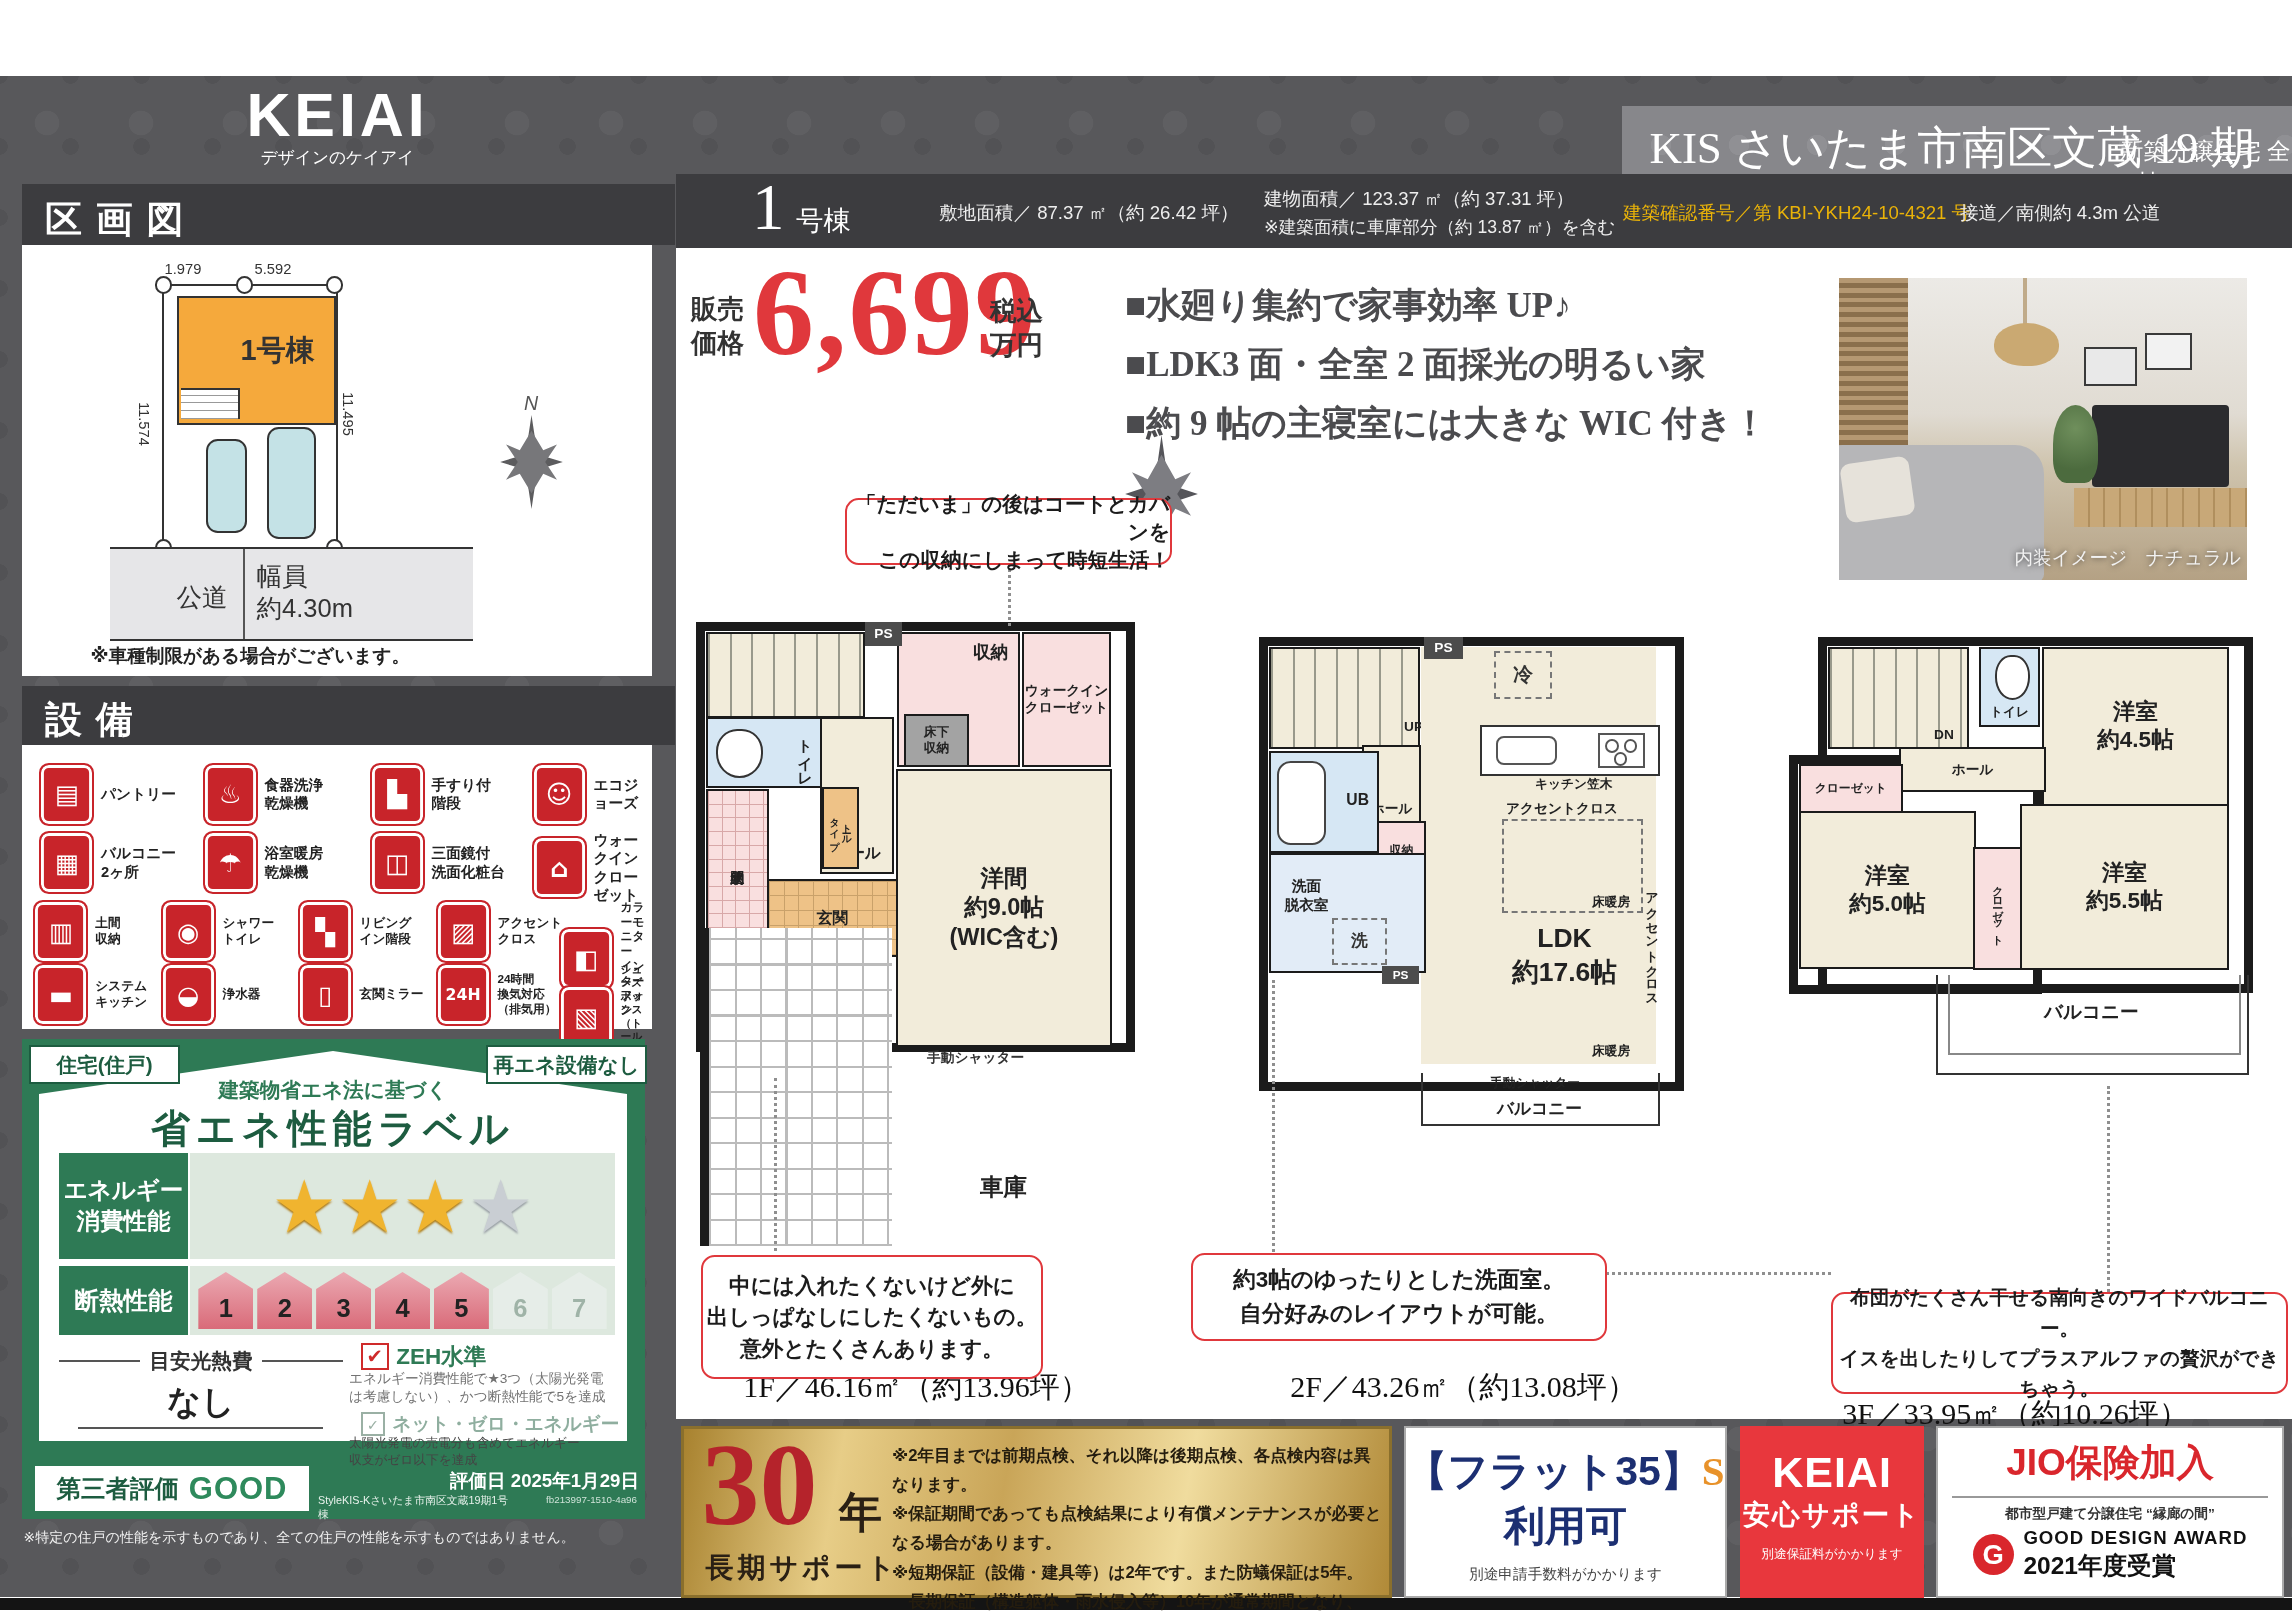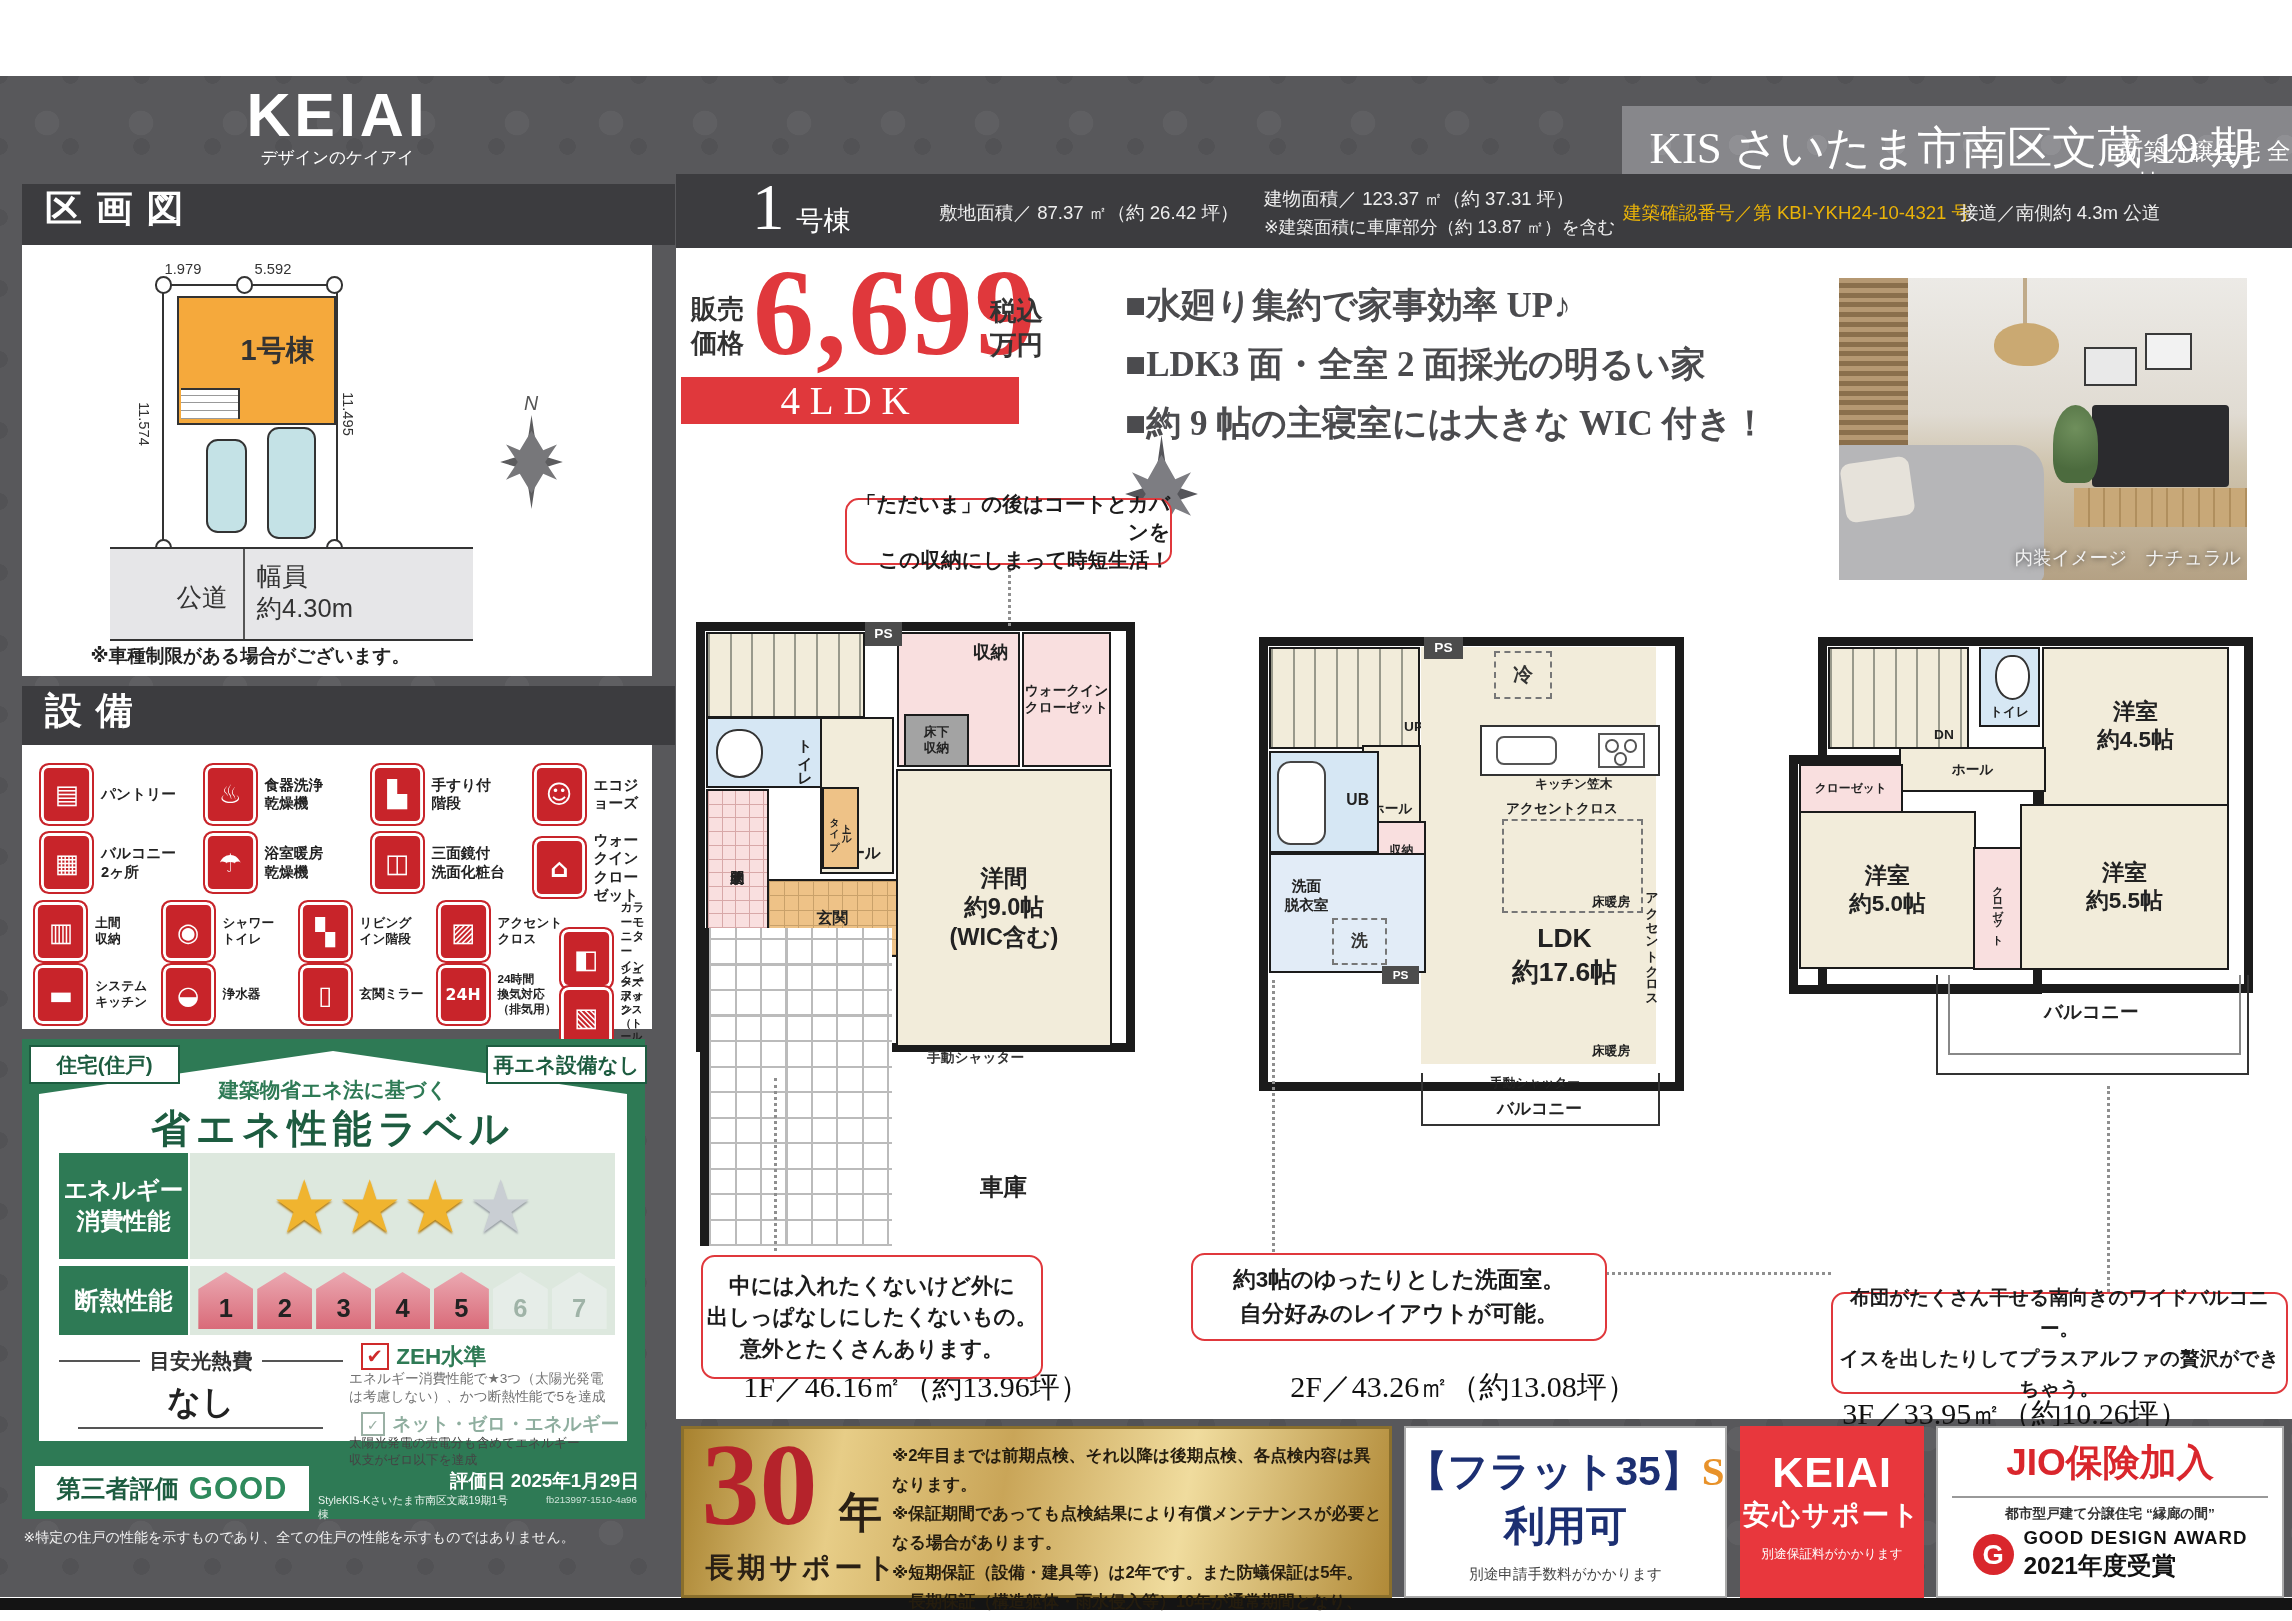--- a/index.html
+++ b/index.html
@@ -9,21 +9,21 @@
   .ml{white-space:pre-line;}
   .vert{writing-mode:vertical-rl;}
   .serif{font-family:"Liberation Serif","DejaVu Serif",serif;}
   .damask{background-color:#58585b;
     background-image:radial-gradient(rgba(255,255,255,.045) 18%,transparent 19%),
                      radial-gradient(rgba(0,0,0,.07) 16%,transparent 17%);
     background-size:94px 94px,71px 71px;background-position:0 0,35px 35px;}
   .damask-light{background-color:#87878b;
     background-image:radial-gradient(rgba(255,255,255,.08) 18%,transparent 19%);
     background-size:78px 78px;}
-  .panel-head{background:#3c3c3f;color:#fff;display:flex;align-items:flex-start;
+  .panel-head{background:#3c3c3f;color:#fff;display:flex;align-items:flex-end;
     font-family:"Liberation Serif",serif;font-weight:bold;letter-spacing:13.7px;
     font-size:37px;padding-left:23.5px;}
   .white-body{background:#fff;}
   
   .room{position:absolute;border:2.9px solid #1b1b1b;display:flex;align-items:center;
     justify-content:center;text-align:center;font-weight:bold;color:#222;line-height:1.25;}
   .cream{background:#f2ecda;} .pink{background:#f9dfdf;} .bath{background:#d6e7f4;}
   .tan{background:#eec287;} .wash{background:#e2ecf7;} .whiteroom{background:#a3a3a3;}
   .stairs{background-color:#f2ecda;background-image:repeating-linear-gradient(90deg,#99998b 0 2px,transparent 2px 21.6px);}
   .grid-tan{background-image:repeating-linear-gradient(0deg,#c9a16a 0 1px,transparent 1px 14.7px),repeating-linear-gradient(90deg,#c9a16a 0 1px,transparent 1px 14.7px);}
@@ -291,21 +291,20 @@
     <span style="position:absolute;left:1284px;top:25.5px;font-size:18.6px;color:#eee;">接道／南側約 4.3m 公道</span>
   </div>
 
   <div class="abs white-body" style="left:676px;top:248px;width:1616px;height:1171px;"></div>
 
   <div class="abs ml" style="left:691px;top:292px;font-size:26.5px;font-weight:bold;color:#333;line-height:1.3;">販売
 価格</div>
   <div class="abs serif" style="left:753px;top:243px;font-size:122px;font-weight:bold;color:#e0383c;letter-spacing:2px;">6,699</div>
   <div class="abs ml" style="left:990px;top:294px;font-size:26.5px;font-weight:bold;color:#333;line-height:1.3;">税込
 万円</div>
-  <div class="abs serif" style="left:681px;top:377px;width:338px;height:47px;background:#e0383c;color:#fff;display:flex;align-items:center;justify-content:center;font-size:39px;letter-spacing:9.8px;">4LDK</div>
 
   <div class="abs serif" style="left:1125px;top:282px;font-size:35px;font-weight:bold;color:#4b4b4e;">■水廻り集約で家事効率 UP♪</div>
   <div class="abs serif" style="left:1125px;top:341px;font-size:35px;font-weight:bold;color:#4b4b4e;">■LDK3 面・全室 2 面採光の明るい家</div>
   <div class="abs serif" style="left:1125px;top:400px;font-size:35px;font-weight:bold;color:#4b4b4e;">■約 9 帖の主寝室には大きな WIC 付き！</div>
 
   <div class="abs" style="left:1839px;top:278px;width:408px;height:302px;overflow:hidden;background:linear-gradient(180deg,#eceae6 0%,#e0dbd2 45%,#cfc4ae 62%,#b4a184 100%);">
     <div class="abs" style="left:0;top:0;width:69px;height:196px;background:repeating-linear-gradient(0deg,#8a6f4c 0 4.9px,#b59872 4.9px 9.8px);"></div>
     <div class="abs" style="left:184px;top:0;width:3.9px;height:51px;background:#c9b8999;background:#c0ab8a;"></div>
     <div class="abs" style="left:155px;top:45px;width:65px;height:43px;border-radius:50% 50% 45% 45%;background:radial-gradient(#e8d2a8,#b89а6a 80%);background-color:#caa972;"></div>
     <div class="abs" style="left:245px;top:69px;width:49px;height:35px;border:2.9px solid #3a3a3a;background:#e9e9e9;"></div>

